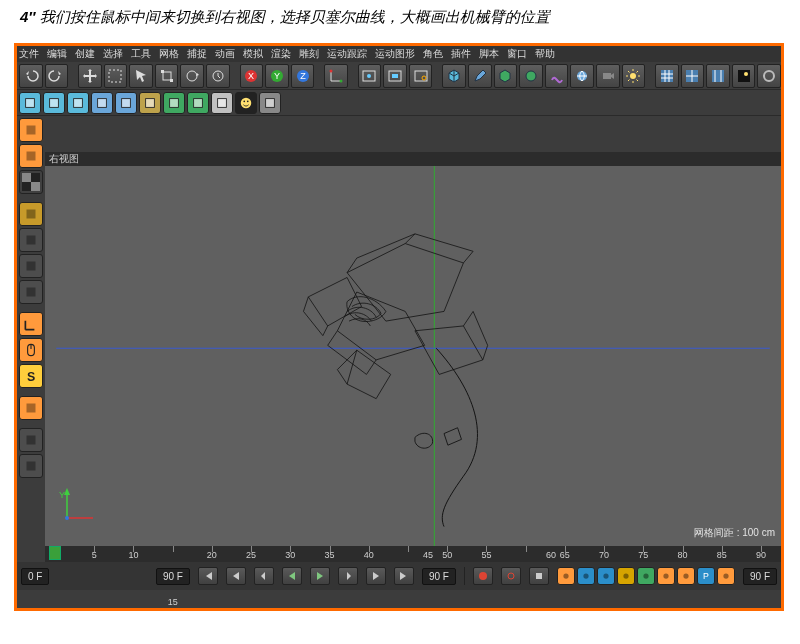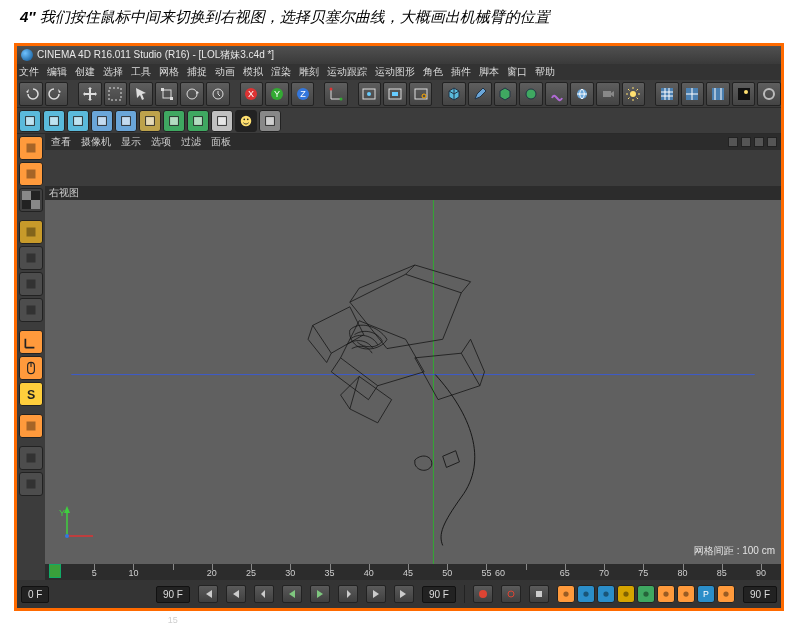--- a/index.html
+++ b/index.html
@@ -46,24 +46,20 @@
 </head>
 <body>
 
 <div class="instruction">
   <span class="num">4″</span>
   <span>我们按住鼠标中间来切换到右视图，选择贝塞尔曲线，大概画出机械臂的位置</span>
 </div>
 
 <div class="app-frame">
 
-  <div class="title-bar">
-    <div class="c4d-ico"></div>
-    <div class="txt">CINEMA 4D R16.011 Studio (R16) - [LOL猪妹3.c4d *]</div>
-  </div>
 
   <div class="menu-bar" id="menu-bar">
       <span>文件</span>
       <span>编辑</span>
       <span>创建</span>
       <span>选择</span>
       <span>工具</span>
       <span>网格</span>
       <span>捕捉</span>
       <span>动画</span>
@@ -381,36 +377,20 @@
           </svg>
         </div>
         <div class="ltbn" style="background: rgb(77, 77, 77); border: 1px solid rgb(34, 34, 34);">
           <svg viewBox="0 0 16 16" width="18" height="18">
             <rect x="4" y="4" width="8" height="8" fill="rgba(0,0,0,0.35)"></rect>
           </svg>
         </div>
       </div>
 
     <div class="viewport-area">
-      <div class="vp-header">
-        <div class="menus" id="vp-menus">
-            <span>查看</span>
-            <span>摄像机</span>
-            <span>显示</span>
-            <span>选项</span>
-            <span>过滤</span>
-            <span>面板</span>
-          </div>
-        <div class="right-icons">
-          <div class="ri"></div>
-          <div class="ri"></div>
-          <div class="ri"></div>
-          <div class="ri"></div>
-        </div>
-      </div>
       <div class="vp-label">右视图</div>
 
       <div class="viewport">
         <svg class="scene" viewBox="0 0 736 392">
           <line x1="390" y1="0" x2="390" y2="392" stroke="#2fae2f" stroke-width="1"></line>
           <line x1="0" y1="188" x2="736" y2="188" stroke="#3a5bd4" stroke-width="1"></line>
 
           <g stroke="#111" stroke-width="0.8" fill="none">
             <path d="M300 110 L360 80 L420 100 L400 150 L340 160 Z"></path>
             <path d="M300 110 L310 95 L370 70 L360 80"></path>
@@ -463,27 +443,27 @@
           <div class="lbl" style="left: 166.889px;">20</div>
           <div class="tick" style="left: 206.111px;"></div>
           <div class="lbl" style="left: 206.111px;">25</div>
           <div class="tick" style="left: 245.333px;"></div>
           <div class="lbl" style="left: 245.333px;">30</div>
           <div class="tick" style="left: 284.556px;"></div>
           <div class="lbl" style="left: 284.556px;">35</div>
           <div class="tick" style="left: 323.778px;"></div>
           <div class="lbl" style="left: 323.778px;">40</div>
           <div class="tick" style="left: 363px;"></div>
-          <div class="lbl" style="left: 363px;">45</div>
+          <div class="lbl" style="left: 383px;">45</div>
           <div class="tick" style="left: 402.222px;"></div>
           <div class="lbl" style="left: 402.222px;">50</div>
           <div class="tick" style="left: 441.444px;"></div>
           <div class="lbl" style="left: 441.444px;">55</div>
           <div class="tick" style="left: 480.667px;"></div>
-          <div class="lbl" style="left: 455px;">60</div>
+          <div class="lbl" style="left: 506px;">60</div>
           <div class="tick" style="left: 519.889px;"></div>
           <div class="lbl" style="left: 519.889px;">65</div>
           <div class="tick" style="left: 559.111px;"></div>
           <div class="lbl" style="left: 559.111px;">70</div>
           <div class="tick" style="left: 598.333px;"></div>
           <div class="lbl" style="left: 598.333px;">75</div>
           <div class="tick" style="left: 637.556px;"></div>
           <div class="lbl" style="left: 637.556px;">80</div>
           <div class="tick" style="left: 676.778px;"></div>
           <div class="lbl" style="left: 676.778px;">85</div>

